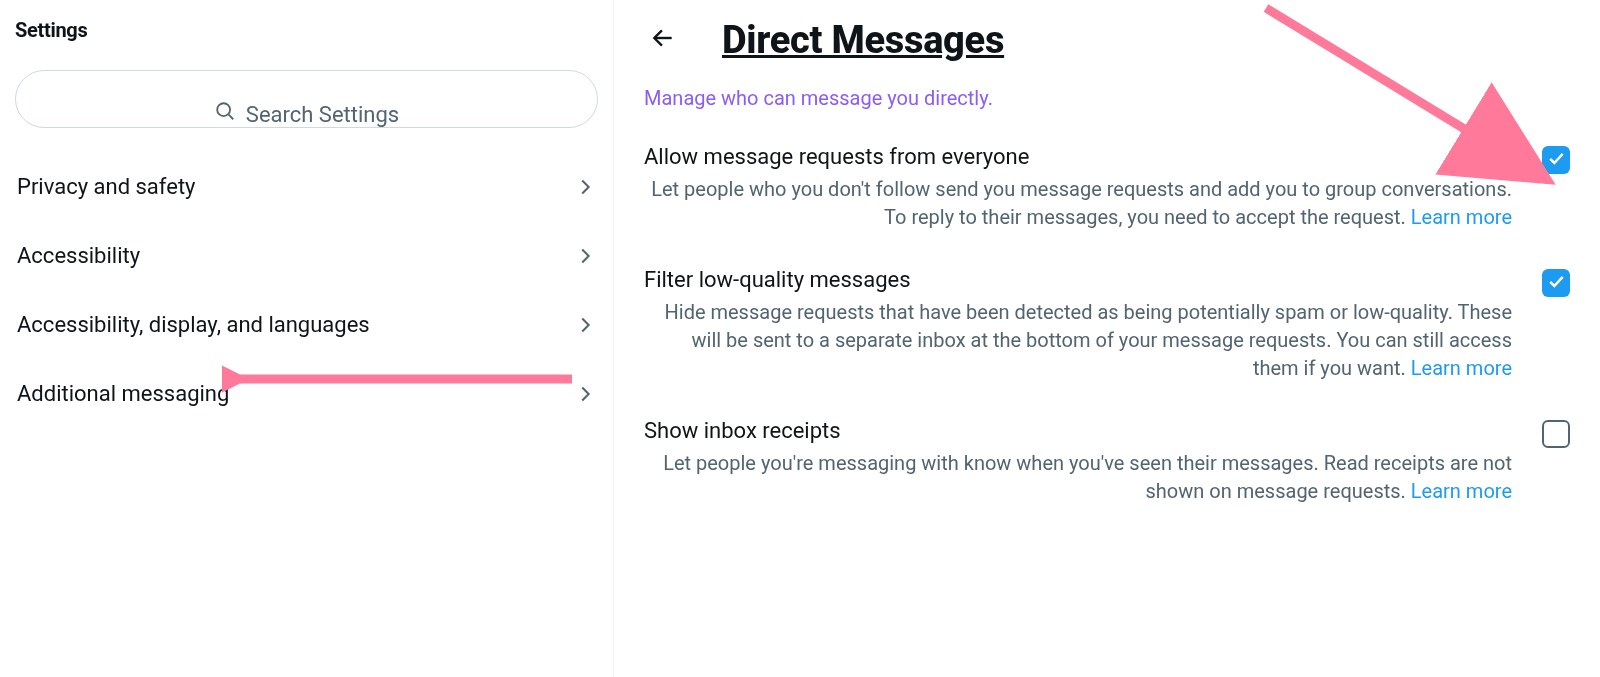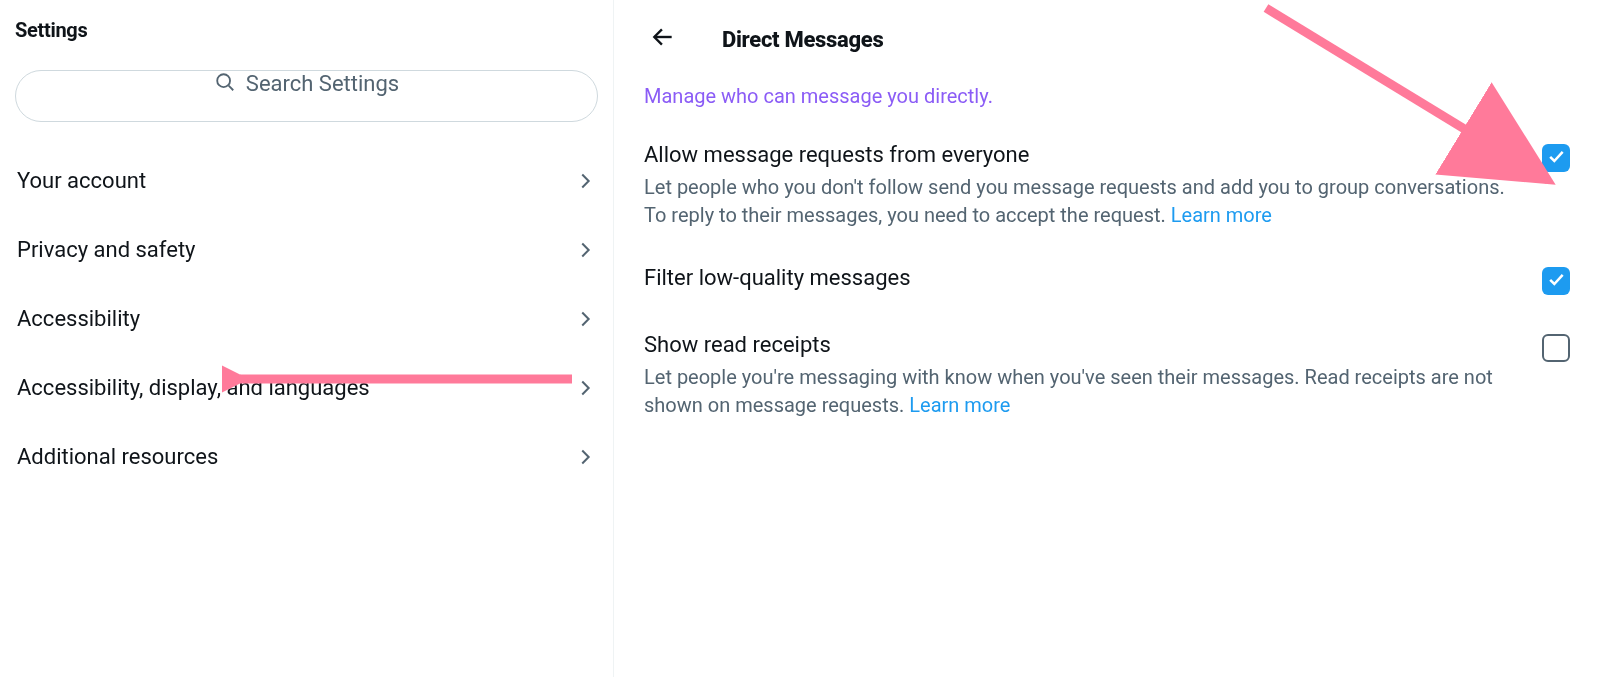--- a/index.html
+++ b/index.html
@@ -23,25 +23,25 @@
       position: relative;
     }
     .settings-title {
       font-size: 20px;
       font-weight: 700;
       margin-bottom: 28px;
       letter-spacing: -0.3px;
     }
     .search-wrap {
       width: 100%;
-      height: 52px;
+      height: 58px;
       border: 1px solid #cfd9de;
       border-radius: 40px;
       display: flex;
-      align-items: flex-start;
+      align-items: flex-end;
       justify-content: center;
       gap: 10px;
       color: #536471;
       font-size: 22px;
       margin-bottom: 24px;
     }
     .search-wrap svg { width: 22px; height: 22px; fill: none; stroke: #536471; stroke-width: 2; }
     .nav-item {
       display: flex;
       align-items: center;
@@ -56,33 +56,33 @@
     .chevron { color: #536471; display:flex; align-items:center; }
     .chevron svg { width: 22px; height: 22px; fill: none; stroke: #536471; stroke-width: 2.2; }
     .right-header {
       display: flex;
       align-items: center;
       gap: 40px;
       margin-bottom: 24px;
     }
     .back-btn { display: flex; align-items: center; cursor: pointer; padding: 6px; border-radius: 50%; }
     .back-btn svg { width: 26px; height: 26px; fill: none; stroke: #0f1419; stroke-width: 2.2; }
-    .right-title { font-size: 22px; font-weight: 800; letter-spacing: -0.3px; }
+    .right-title { font-size: 38px; font-weight: 800; letter-spacing: -0.3px; text-decoration: underline; }
     .subtitle { font-size: 20px; color: #8b5cf6; margin-bottom: 34px; }
     .setting-row {
       display: flex;
       align-items: flex-start;
       justify-content: space-between;
       margin-bottom: 36px;
       gap: 30px;
       margin-top: 31px;
     }
     .setting-text { flex: 1; }
     .setting-title { font-size: 22px; font-weight: 400; color: #0f1419; margin-bottom: 6px; }
-    .setting-desc { font-size: 20px; color: #536471; line-height: 1.4; }
+    .setting-desc { font-size: 20px; color: #536471; line-height: 1.4; text-align: right; }
     .learn-more { color: #1d9bf0; cursor: pointer; }
     .checkbox {
       width: 28px;
       height: 28px;
       border-radius: 6px;
       flex-shrink: 0;
       display: flex;
       align-items: center;
       justify-content: center;
       cursor: pointer;
@@ -117,28 +117,20 @@
   <div class="search-wrap">
     <span>
       <svg viewBox="0 0 24 24">
           <circle cx="10.5" cy="10.5" r="7"></circle>
           <line x1="16" y1="16" x2="21" y2="21"></line>
         </svg>
     </span>
     <span>Search Settings</span>
   </div>
 
-  <div class="nav-item">
-    <span>Your account</span>
-    <span class="chevron">
-        <svg viewBox="0 0 24 24">
-          <polyline points="9 5 16 12 9 19"></polyline>
-        </svg>
-      </span>
-  </div>
 
 
   <div class="nav-item">
     <span>Privacy and safety</span>
     <span class="chevron">
         <svg viewBox="0 0 24 24">
           <polyline points="9 5 16 12 9 19"></polyline>
         </svg>
       </span>
   </div>
@@ -155,21 +147,21 @@
   <div class="nav-item">
     <span>Accessibility, display, and languages</span>
     <span class="chevron">
         <svg viewBox="0 0 24 24">
           <polyline points="9 5 16 12 9 19"></polyline>
         </svg>
       </span>
   </div>
 
   <div class="nav-item">
-    <span>Additional resources</span>
+    <span>Additional messaging</span>
     <span class="chevron">
         <svg viewBox="0 0 24 24">
           <polyline points="9 5 16 12 9 19"></polyline>
         </svg>
       </span>
   </div>
 
   <svg class="arrow-left" viewBox="0 0 360 60">
     <defs>
       <marker id="ahL" markerWidth="14" markerHeight="14" refX="3" refY="7" orient="auto">
@@ -205,31 +197,34 @@
     <div class="checkbox checked">
       <span><svg viewBox="0 0 24 24">
             <polyline points="5 13 10 18 20 7"></polyline>
           </svg></span>
     </div>
   </div>
 
   <div class="setting-row">
     <div class="setting-text">
       <div class="setting-title">Filter low-quality messages</div>
+      <div class="setting-desc">
+        <span>Hide message requests that have been detected as being potentially spam or low-quality. These will be sent to a separate inbox at the bottom of your message requests. You can still access them if you want. </span><span class="learn-more">Learn more</span>
+      </div>
     </div>
     <div class="checkbox checked">
       <span><svg viewBox="0 0 24 24">
             <polyline points="5 13 10 18 20 7"></polyline>
           </svg></span>
     </div>
   </div>
 
   <div class="setting-row">
     <div class="setting-text">
-      <div class="setting-title">Show read receipts</div>
+      <div class="setting-title">Show inbox receipts</div>
       <div class="setting-desc">
         <span>Let people you're messaging with know when you've seen their messages. Read receipts are not shown on message requests. </span><span class="learn-more">Learn more</span>
       </div>
     </div>
     <div class="checkbox unchecked"></div>
   </div>
 
   <svg class="arrow-topright" viewBox="0 0 330 220">
     <defs>
       <marker id="ahR" markerWidth="14" markerHeight="14" refX="11" refY="7" orient="auto">

